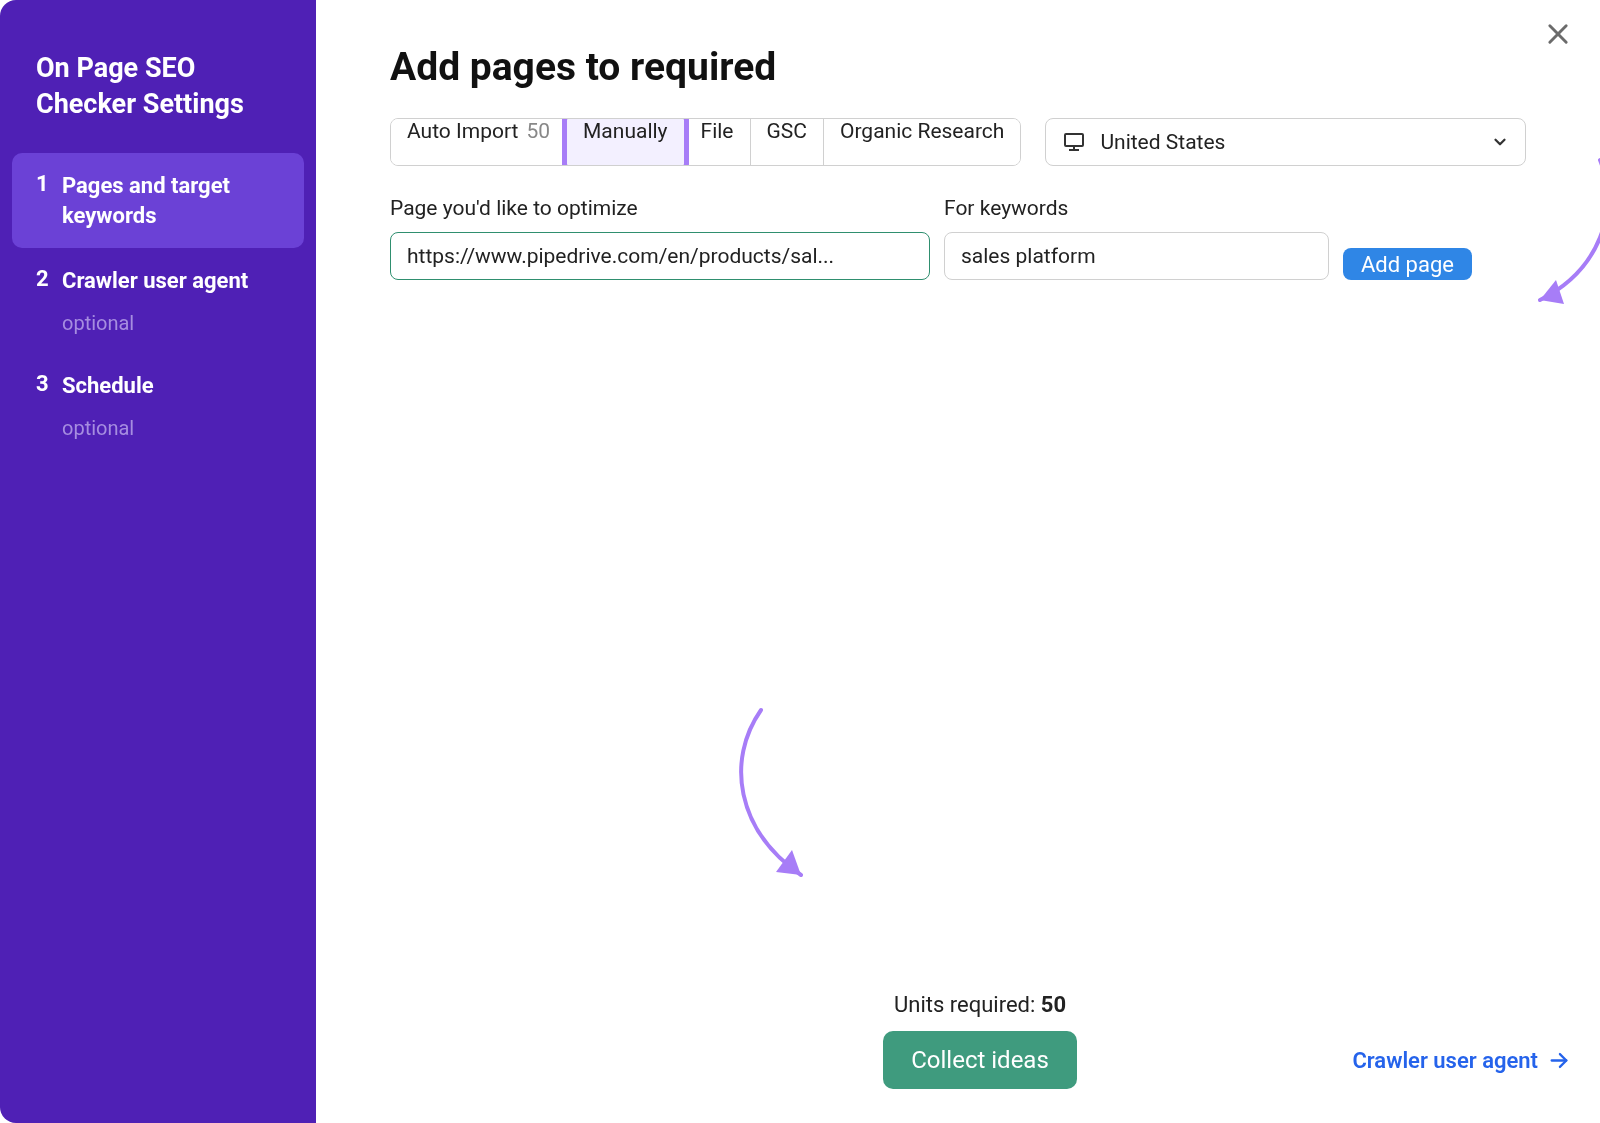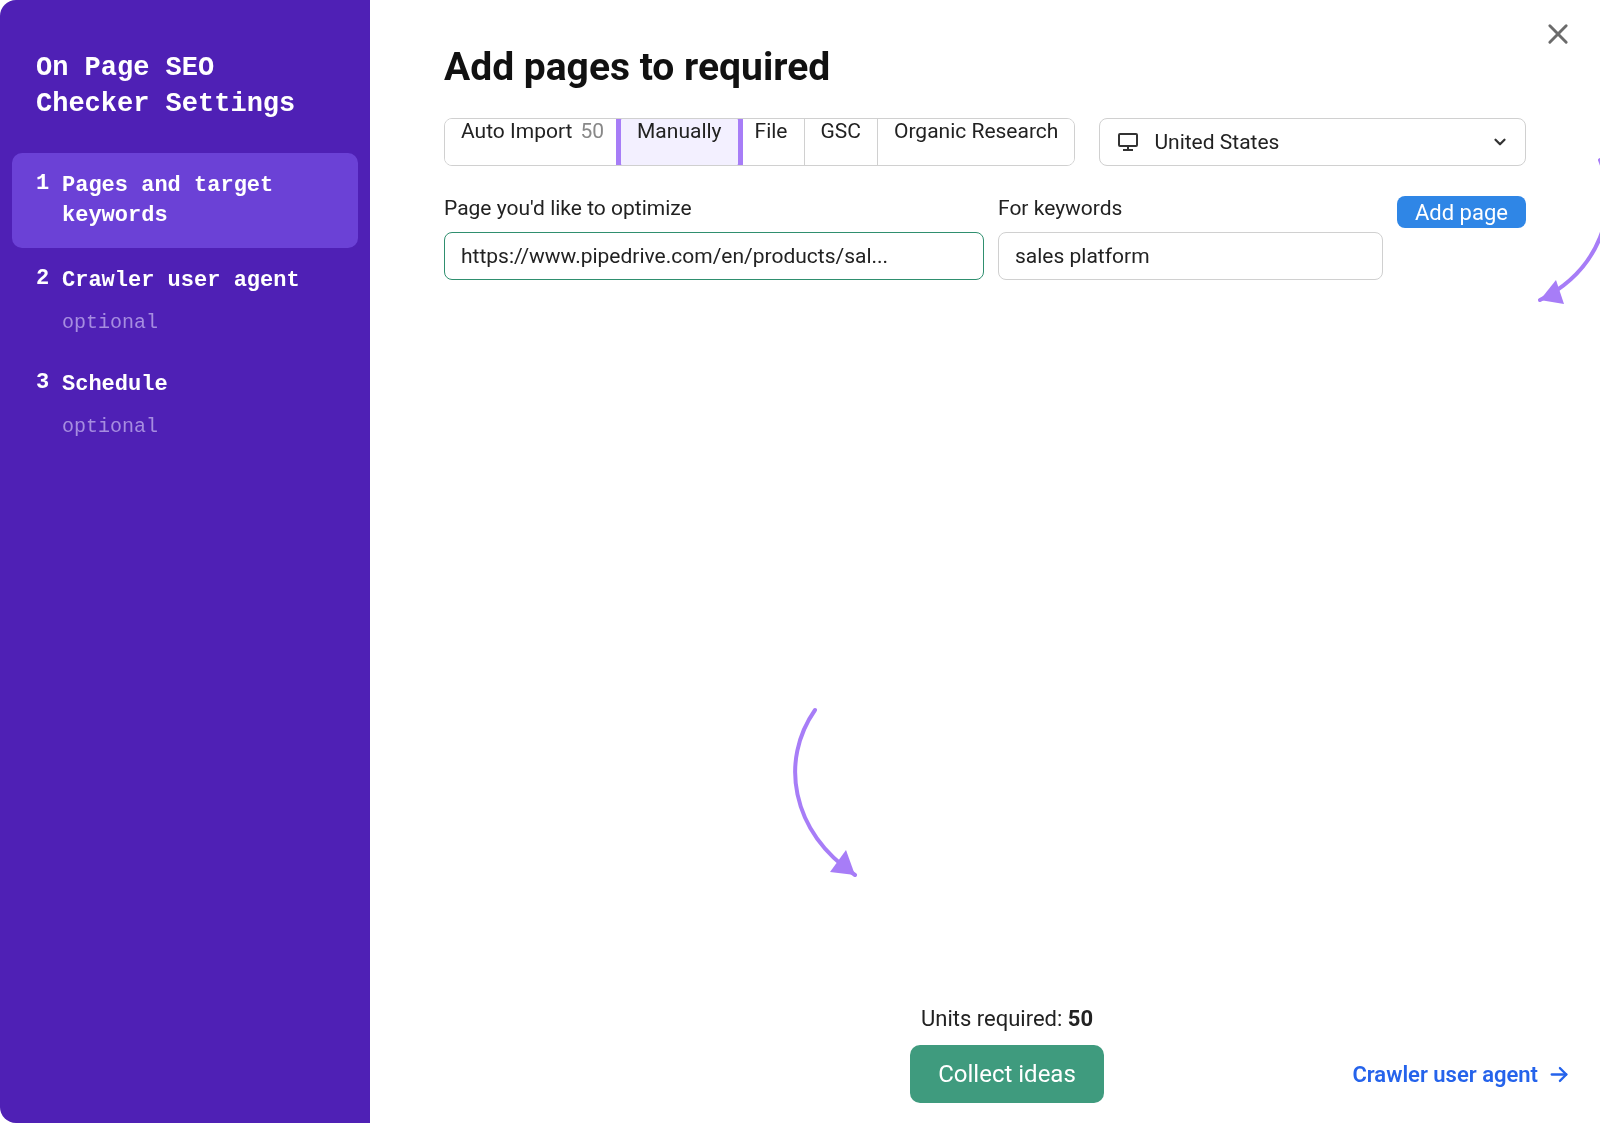--- a/index.html
+++ b/index.html
@@ -14,26 +14,25 @@
   .layout {
     display: flex;
     width: 1600px;
     height: 1123px;
     background: #fff;
     border-radius: 16px;
     overflow: hidden;
   }
   
   .sidebar {
-    width: 370px;
+    width: 316px;
     background: #4f20b5;
     color: #fff;
     padding: 50px 12px 0 12px;
     flex-shrink: 0;
-    font-family: Liberation Mono, monospace;
   }
   .sidebar-title {
     font-size: 27px;
     font-weight: 700;
     line-height: 1.35;
     padding: 0 24px 30px 24px;
   }
   .step {
     display: flex;
     align-items: flex-start;
@@ -139,21 +138,21 @@
     cursor: pointer;
     background: #fff;
     gap: 14px;
     position: relative;
   }
   .country-select .chev {
     margin-left: auto;
   }
   .form-row {
     display: flex;
-    align-items: flex-start;
+    align-items: flex-end;
     gap: 14px;
   }
   .field {
     display: flex;
     flex-direction: column;
   }
   .field-label {
     font-size: 21px;
     color: #222;
     margin-bottom: 12px;
@@ -185,21 +184,21 @@
     background: #2f86e6;
     color: #fff;
     border: none;
     border-radius: 8px;
     font-size: 22px;
     cursor: pointer;
     font-family: inherit;
   }
   .footer {
     position: absolute;
-    bottom: 20px;
+    bottom: 34px;
     left: 74px;
     right: 30px;
   }
   .units {
     text-align: center;
     font-size: 22px;
     color: #222;
     margin-bottom: 14px;
   }
   .units-value { font-weight: 700; }

